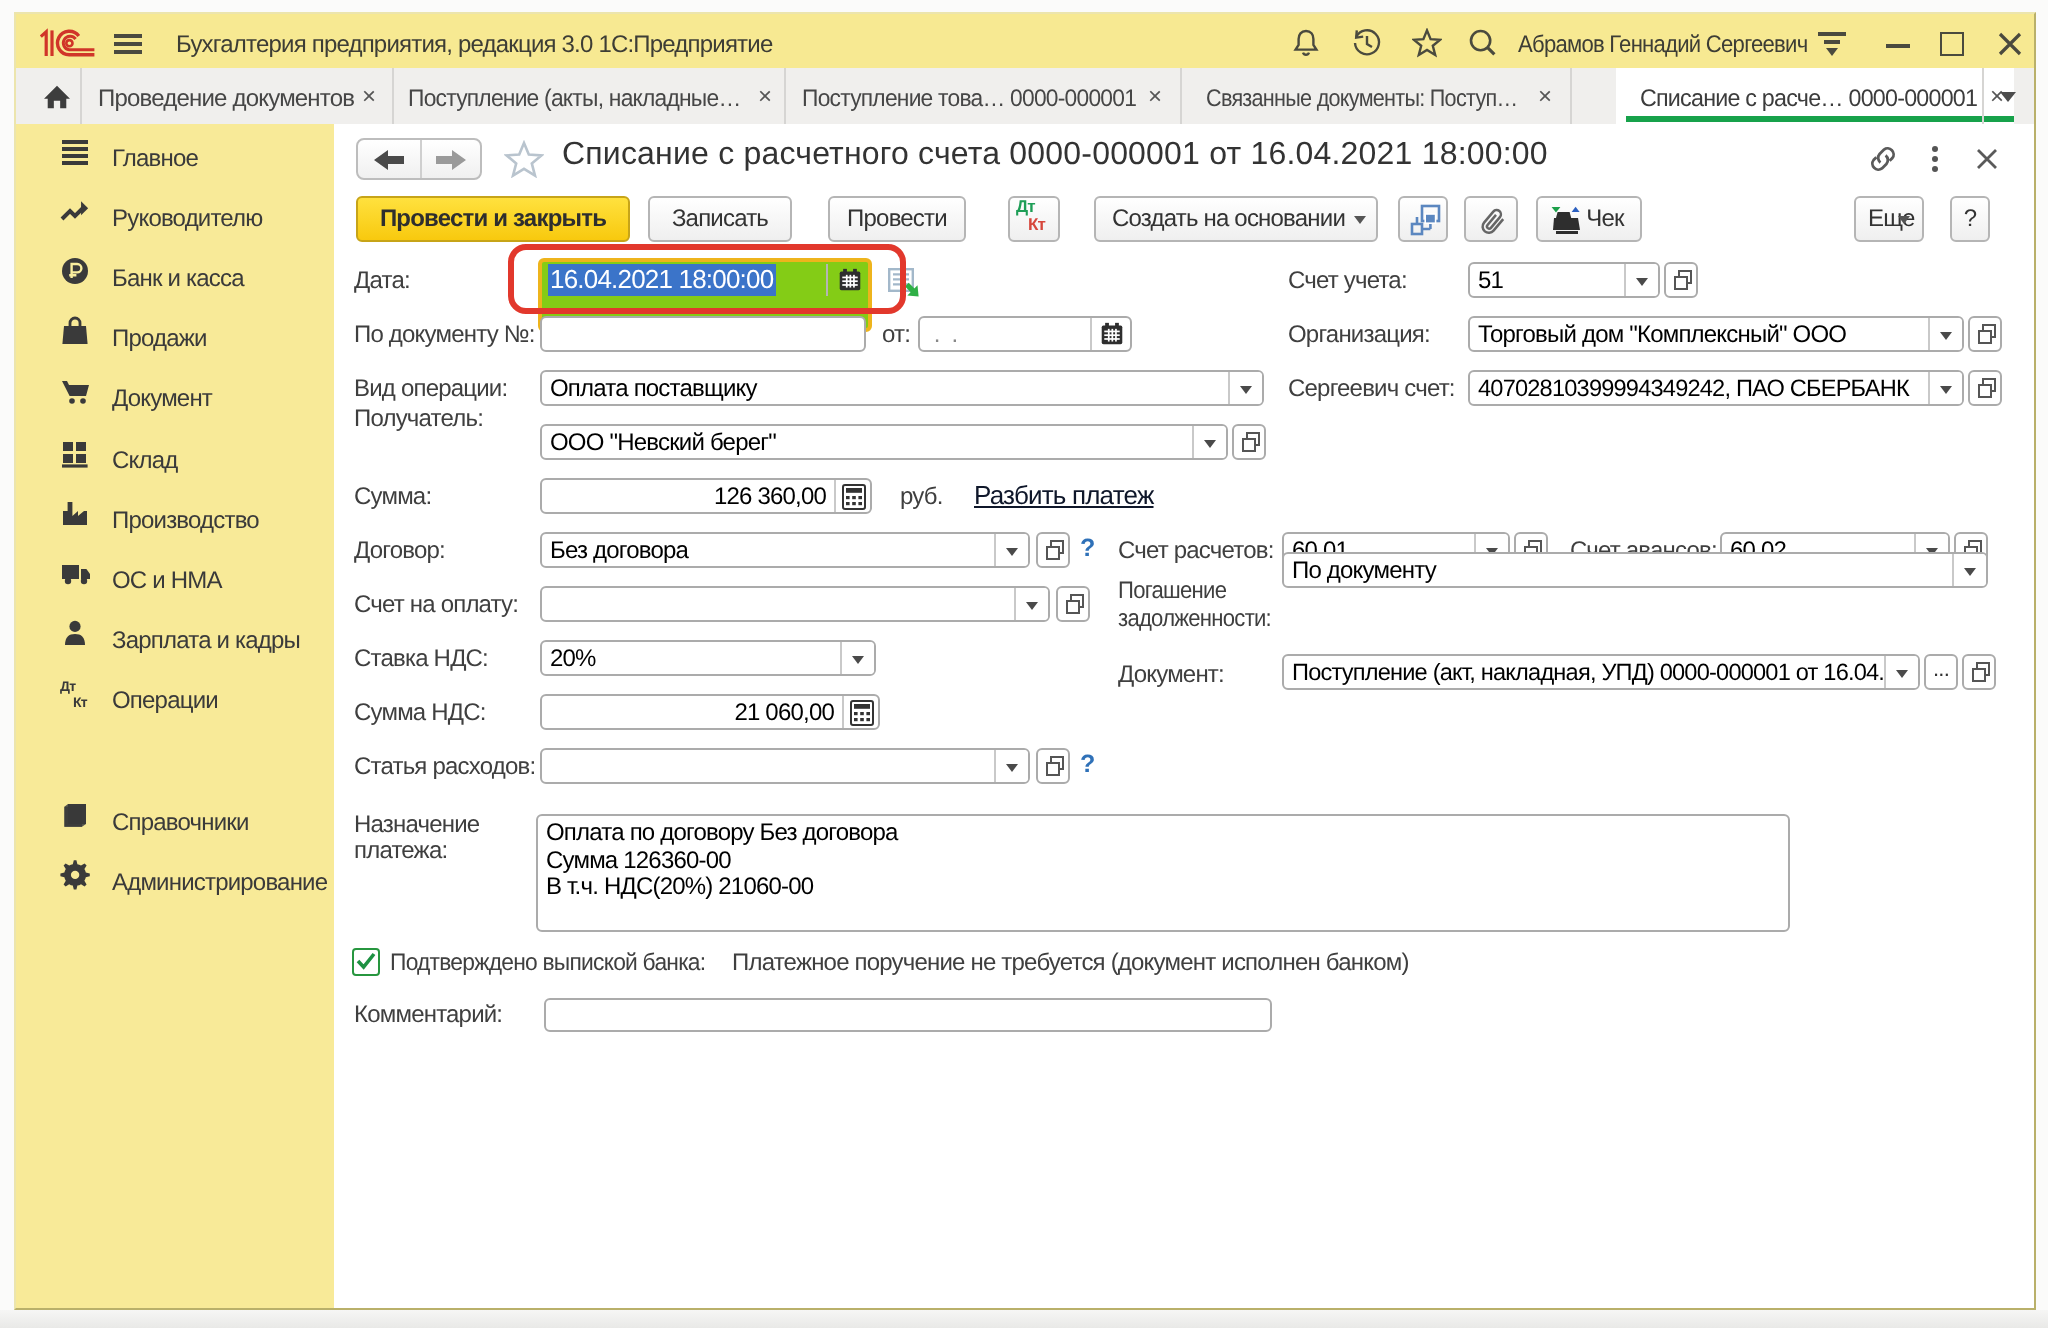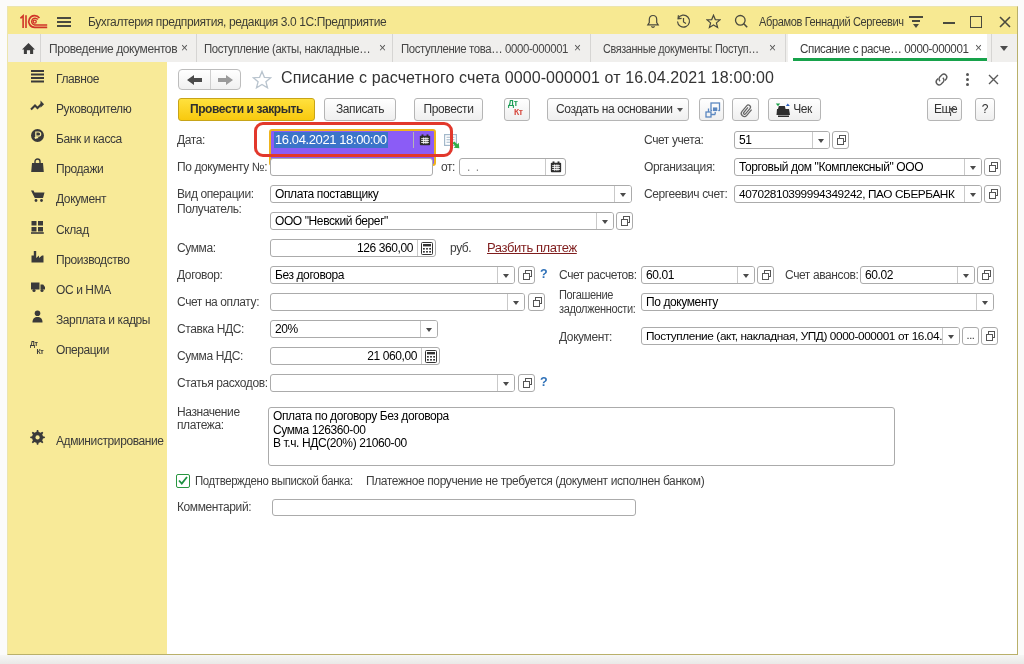--- a/index.html
+++ b/index.html
@@ -85,21 +85,21 @@
     <div class="tsep" style="left:188px"></div>
     <div class="tabtx" style="left:196px;transform:scaleX(0.95);transform-origin:left">Поступление (акты, накладные…</div>
     <div class="tabx" style="left:371px">×</div>
     <div class="tsep" style="left:384px"></div>
     <div class="tabtx" style="left:393px;transform:scaleX(0.95);transform-origin:left">Поступление това… 0000-000001</div>
     <div class="tabx" style="left:566px">×</div>
     <div class="tsep" style="left:582px"></div>
     <div class="tabtx" style="left:595px;transform:scaleX(0.9);transform-origin:left">Связанные документы: Поступ…</div>
     <div class="tabx" style="left:761px">×</div>
     <div class="tsep" style="left:777px"></div>
-    <div class="abs" style="left:780px;top:0;width:199px;height:28px;background:#fff">
+    <div class="abs" style="left:800px;top:0;width:199px;height:28px;background:#fff">
       <div class="abs" style="left:5px;bottom:1px;width:194px;height:3px;background:#17a24b"></div>
       <div class="tabtx" style="left:12px;color:#3c3c3c;transform:scaleX(0.97);transform-origin:left">Списание с расче… 0000-000001</div>
       <div class="tabx" style="left:187px">×</div>
     </div>
     <div class="tsep" style="left:983px"></div>
     <div class="abs" style="left:992px;top:12px;border:4.5px solid transparent;border-top:5.5px solid #4c4c4c"></div>
   </div>
   <div class="sb" id="sb">
     <div class="mi" style="top:2px">
           <svg width="15" height="15" viewBox="0 0 15 15">
@@ -174,20 +174,28 @@
             <path d="M2.5 13.5 C2.5 9.5 4.5 8 7.5 8 C10.5 8 12.5 9.5 12.5 13.5 Z" fill="#3a3a3a"></path>
           </svg>
           <span class="mt">Зарплата и кадры</span>
         </div>
     <div class="mi" style="top:273px">
           <svg width="17" height="15" viewBox="0 0 17 15">
             <text x="0" y="6.5" font-size="7" font-weight="bold" fill="#3a3a3a" font-family="Liberation Sans">Дт</text>
             <text x="6.5" y="14.5" font-size="7" font-weight="bold" fill="#3a3a3a" font-family="Liberation Sans">Кт</text>
           </svg>
           <span class="mt">Операции</span>
+        </div>
+    <div class="mi" style="top:334px">
+          <svg width="15" height="15" viewBox="0 0 15 15">
+            <path d="M4 2 L13 2 L13 12 L4 12 Z" fill="#3a3a3a"></path>
+            <path d="M4 2 L2.2 3.4 L2.2 13.4 L11 13.4 L13 12 L4 12 Z" fill="#55554d"></path>
+            <path d="M2.2 3.4 L11 3.4 L11 13.4 L2.2 13.4 Z" fill="#3a3a3a" opacity="0.85"></path>
+          </svg>
+          <span class="mt">Справочники</span>
         </div>
     <div class="mi" style="top:364px">
           <svg width="15" height="15" viewBox="0 0 15 15">
             <path d="M7.5 0.8 L8.9 0.8 L9.4 2.9 L11.2 3.6 L13 2.5 L14 3.5 L12.9 5.3 L13.6 7.1 L15.7 7.6 L15.7 9 Z" fill="none"></path>
             <g fill="#3a3a3a">
               <path d="M7.5 1 L8.8 1 L9.3 3 A4.8 4.8 0 0 1 11.1 3.7 L12.9 2.6 L13.9 3.6 L12.8 5.4 A4.8 4.8 0 0 1 13.5 7.2 L15.5 7.7 L15.5 9 L13.5 9.5 A4.8 4.8 0 0 1 12.8 11.3 L13.9 13.1 L12.9 14.1 L11.1 13 A4.8 4.8 0 0 1 9.3 13.7 L8.8 15.7 L7.5 15.7 L7 13.7 A4.8 4.8 0 0 1 5.2 13 L3.4 14.1 L2.4 13.1 L3.5 11.3 A4.8 4.8 0 0 1 2.8 9.5 L0.8 9 L0.8 7.7 L2.8 7.2 A4.8 4.8 0 0 1 3.5 5.4 L2.4 3.6 L3.4 2.6 L5.2 3.7 A4.8 4.8 0 0 1 7 3 Z" transform="translate(-0.6,-0.9)"></path>
             </g>
             <circle cx="7.55" cy="7.45" r="2.1" fill="#f8ea98"></circle>
           </svg>
           <span class="mt">Администрирование</span>
@@ -261,21 +269,21 @@
         </svg>
     <span style="margin-left:16px">Чек</span>
   </div>
   <div class="btn" style="left:927px;top:98px;width:35px">
         <span style="position:absolute;left:6px;top:0;line-height:21px">Еще</span>
         <span style="position:absolute;right:6px;top:9px;border:3px solid transparent;border-top:4px solid #555"></span>
       </div>
   <div class="btn" style="left:975px;top:98px;width:20px">?</div>
 
   <div class="lb" style="left:177px;top:132px">Дата:</div>
-  <div class="abs" style="left:269px;top:129px;width:167px;height:37px;border:2px solid #eeb41c;border-radius:3px;background:#8b5cf6">
+  <div class="abs" style="left:269px;top:129px;width:167px;height:37px;border:2px solid #eeb41c;border-radius:3px;background:#84cc16">
     <span class="abs" style="left:3px;top:1px;background:#3b74c9;color:#fff;font-size:13px;line-height:16px;padding:0 1px">16.04.2021 18:00:00</span>
     <div class="abs" style="left:142px;top:1px;width:1px;height:16px;background:#b5b5b5"></div>
     <svg class="abs" style="left:148px;top:3px" width="12" height="12" viewBox="0 0 14 14">
           <g fill="#2e2e2e">
             <rect x="1" y="2" width="12" height="11" rx="1"></rect>
             <rect x="3" y="0.5" width="2.2" height="3"></rect>
             <rect x="8.8" y="0.5" width="2.2" height="3"></rect>
           </g>
           <g fill="#fff">
             <rect x="2.5" y="5" width="9" height="1"></rect>
@@ -346,21 +354,21 @@
               <rect x="5.1" y="6" width="1.8" height="1.6"></rect>
               <rect x="8.2" y="6" width="1.8" height="1.6"></rect>
               <rect x="2" y="9" width="1.8" height="1.6"></rect>
               <rect x="5.1" y="9" width="1.8" height="1.6"></rect>
               <rect x="8.2" y="9" width="1.8" height="1.6"></rect>
             </g>
           </svg>
         </div>
       </div>
   <div class="lb" style="left:450px;top:240px">руб.</div>
-  <div class="abs" style="left:487px;top:240px;font-size:13px;color:#7f1d1d;text-decoration:underline">Разбить платеж</div>
+  <div class="abs" style="left:487px;top:240px;font-size:13px;color:#0f172a;text-decoration:underline">Разбить платеж</div>
   <div class="lb" style="left:177px;top:267px">Договор:</div>
   <div class="inp" style="left:270px;top:266px;width:245px">
         <span class="t">Без договора</span>
         <div class="arr"></div>
       </div>
   <div class="obtn" style="left:518px;top:266px">
         <span class="oi"></span>
       </div>
   <div class="q" style="left:540px;top:267px">?</div>
   <div class="lb" style="left:177px;top:294px">Счет на оплату:</div>
@@ -436,21 +444,21 @@
       </div>
   <div class="lb" style="left:785px;top:267px">Счет авансов:</div>
   <div class="inp" style="left:860px;top:266px;width:115px">
         <span class="t">60.02</span>
         <div class="arr"></div>
       </div>
   <div class="obtn" style="left:977px;top:266px">
         <span class="oi"></span>
       </div>
   <div class="lb" style="left:559px;top:288px;line-height:14px;transform:scaleX(0.92);transform-origin:left">Погашение<br>задолженности:</div>
-  <div class="inp" style="left:641px;top:293px;width:353px">
+  <div class="inp" style="left:641px;top:276px;width:353px">
         <span class="t">По документу</span>
         <div class="arr"></div>
       </div>
   <div class="lb" style="left:559px;top:329px">Документ:</div>
   <div class="inp" style="left:641px;top:327px;width:319px">
         <span class="t" style="font-size:11.8px">Поступление (акт, накладная, УПД) 0000-000001 от 16.04.2</span>
         <div class="arr"></div>
       </div>
   <div class="abs" style="left:962px;top:327px;width:17px;height:18px;border:1px solid #ababab;border-radius:3px;background:#fff;font-size:11px;text-align:center;line-height:14px;color:#333">...</div>
   <div class="obtn" style="left:981px;top:327px">

